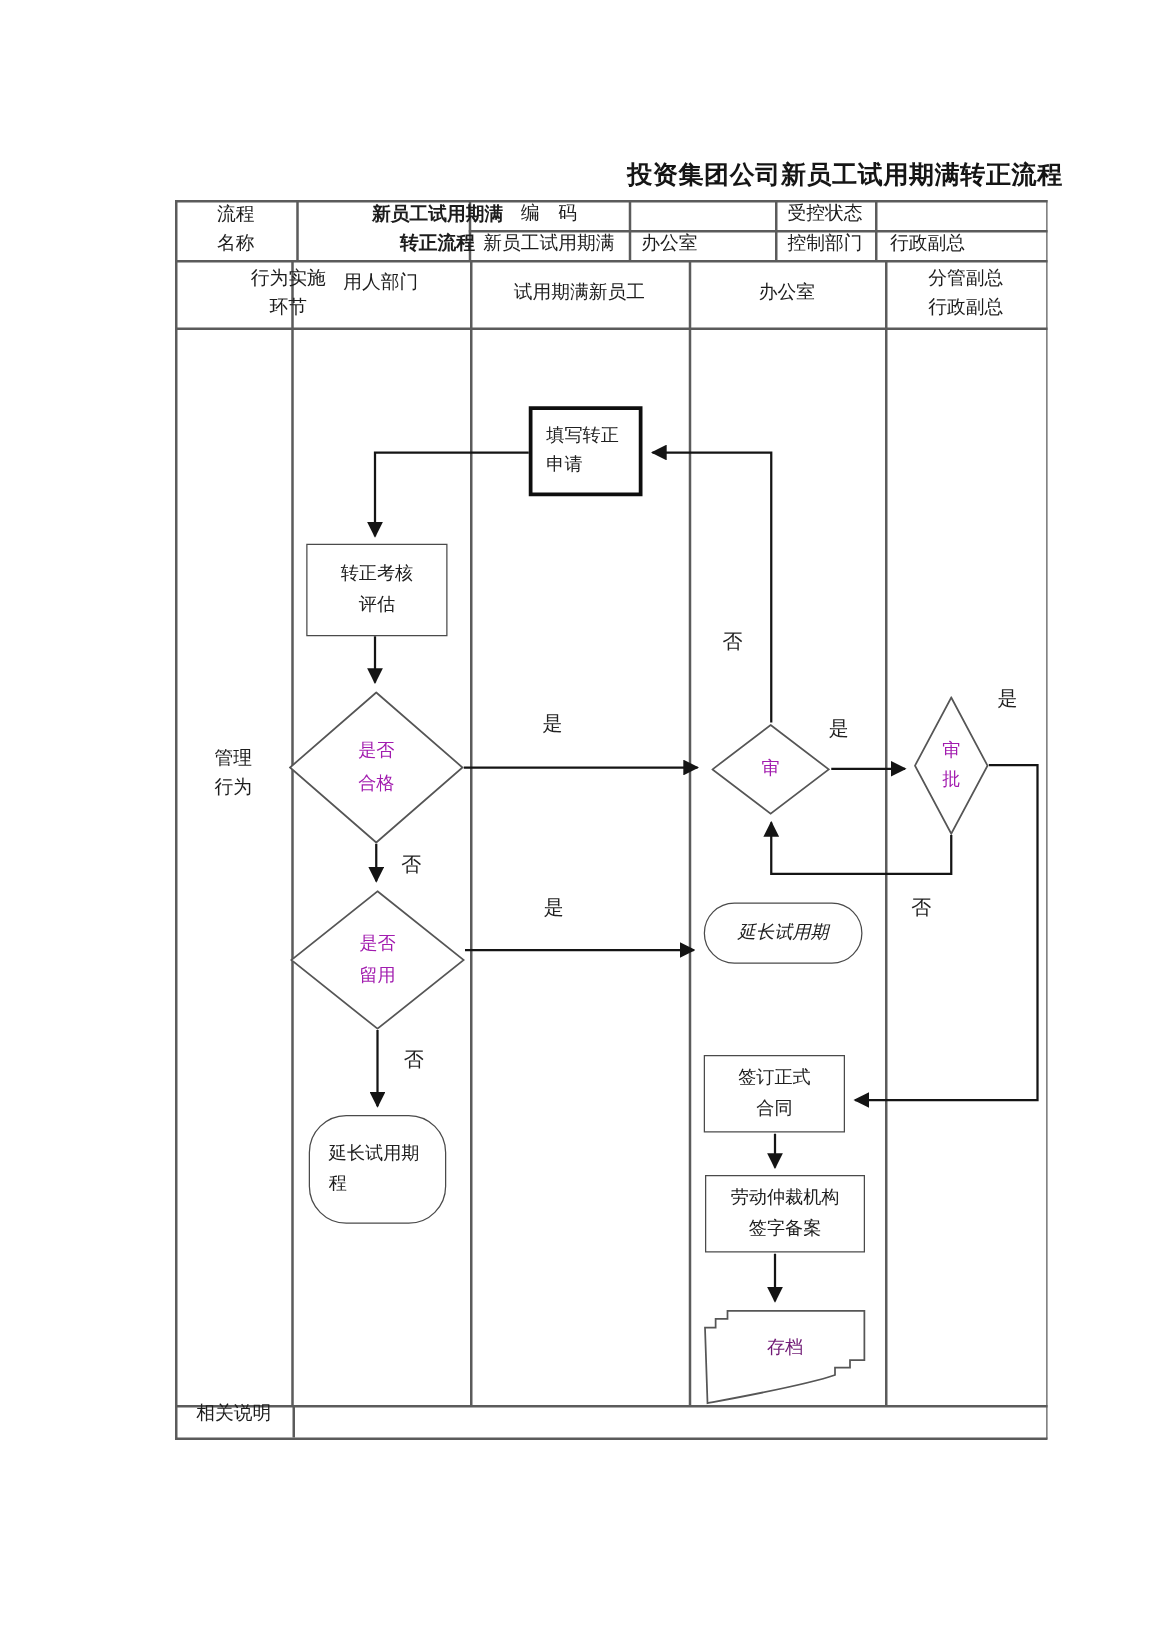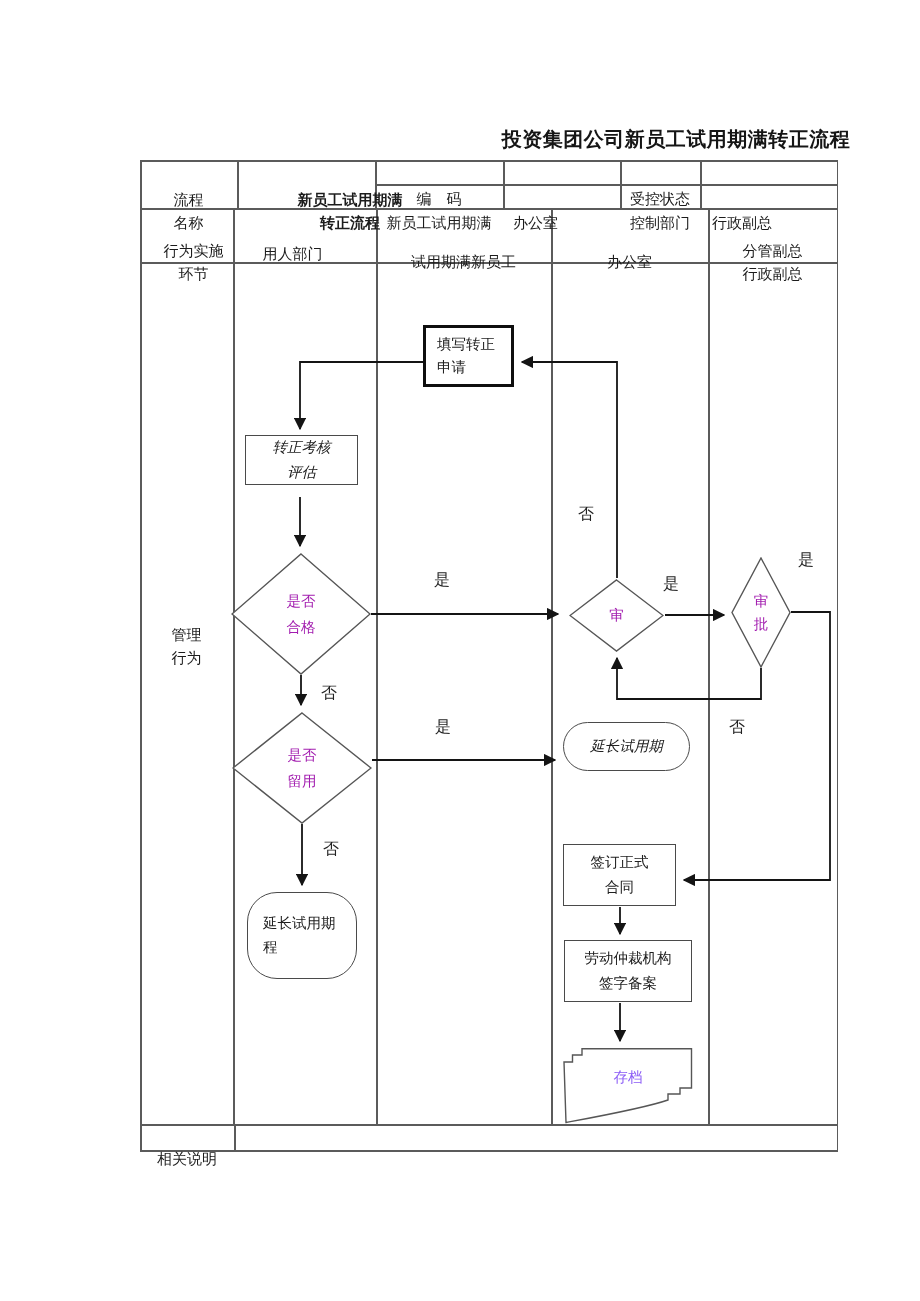--- a/index.html
+++ b/index.html
@@ -13,21 +13,20 @@
     color:#151515;white-space:nowrap;
   }
   
   .hline{position:absolute;height:1.5px;background:#5b5b5b;}
   .vline{position:absolute;width:1.5px;background:#5b5b5b;}
   
   .cell{
     position:absolute;display:flex;align-items:center;justify-content:center;
     text-align:center;white-space:pre-line;font-size:15px;line-height:1.55;
     color:#1c1c1c;
-    margin-top:28px;
   }
   .cell.bold{font-weight:bold;padding-left:44px;}
   .cell.pre{white-space:pre;}
   
   .shape{
     position:absolute;background:#fff;border:1.5px solid #4a4a4a;
     display:flex;align-items:center;justify-content:center;text-align:center;
     white-space:pre-line;font-size:14.5px;line-height:1.75;color:#202020;
     box-sizing:border-box;
   }
@@ -38,21 +37,21 @@
   .diamond svg{position:absolute;left:0;top:0;}
   .diamond .dtext{
     position:absolute;left:0;top:0;width:100%;height:100%;
     display:flex;align-items:center;justify-content:center;text-align:center;
     white-space:pre-line;font-size:14.5px;line-height:1.8;color:#a21caf;
   }
   .docshape{position:absolute;}
   .docshape .dtext{
     position:absolute;left:0;top:0;width:100%;height:78%;
     display:flex;align-items:center;justify-content:center;
-    font-size:14.5px;color:#8b5cf6;
+    font-size:14.5px;color:#701a75;
   }
   .flowlabel{
     position:absolute;font-size:16px;color:#222;line-height:1;
     width:20px;text-align:center;
   }
   #arrows{position:absolute;left:0;top:0;pointer-events:none;}
 </style>
 </head>
 <body>
 
@@ -90,23 +89,23 @@
 转正流程</div>
 <div class="cell pre" style="left:375px;top:160px;width:128px;height:24px;">编　码</div>
 <div class="cell" style="left:503px;top:160px;width:117px;height:24px;"></div>
 <div class="cell" style="left:620px;top:160px;width:80px;height:24px;">受控状态</div>
 <div class="cell" style="left:700px;top:160px;width:137px;height:24px;"></div>
 <div class="cell" style="left:375px;top:184px;width:128px;height:24px;">新员工试用期满</div>
 <div class="cell" style="left:503px;top:184px;width:117px;height:24px;justify-content:flex-start;padding-left:10px;box-sizing:border-box;">办公室</div>
 <div class="cell" style="left:620px;top:184px;width:80px;height:24px;">控制部门</div>
 <div class="cell" style="left:700px;top:184px;width:137px;height:24px;justify-content:flex-start;padding-left:12px;box-sizing:border-box;">行政副总</div>
 
-<div class="cell" style="left:140px;top:208px;width:107px;height:54px;">行为实施
+<div class="cell" style="left:140px;top:208px;width:107px;height:54px;padding-left:37px;">行为实施
 环节</div>
-<div class="cell" style="left:221px;top:208px;width:143px;height:38px;">用人部门</div>
+<div class="cell" style="left:233px;top:208px;width:143px;height:38px;">用人部门</div>
 <div class="cell" style="left:376px;top:208px;width:175px;height:54px;">试用期满新员工</div>
 <div class="cell" style="left:551px;top:208px;width:157px;height:54px;">办公室</div>
 <div class="cell" style="left:708px;top:208px;width:129px;height:54px;">分管副总
 行政副总</div>
 
 <div class="cell" style="left:140px;top:588px;width:93px;height:62px;">管理
 行为</div>
 <div class="cell" style="left:140px;top:1124px;width:94px;height:16px;">相关说明</div>
 
 <svg id="arrows" width="920" height="1301" viewBox="0 0 920 1301">
@@ -124,24 +123,24 @@
     <path d="M302,824 L302,885" marker-end="url(#arw)"></path>
     <path d="M617,578 L617,362 L522,362" marker-end="url(#arw)"></path>
     <path d="M665,615 L724,615" marker-end="url(#arw)"></path>
     <path d="M761,668 L761,699 L617,699 L617,658" marker-end="url(#arw)"></path>
     <path d="M791,612 L830,612 L830,880 L684,880" marker-end="url(#arw)"></path>
     <path d="M620,907 L620,934" marker-end="url(#arw)"></path>
     <path d="M620,1003 L620,1041" marker-end="url(#arw)"></path>
   </g>
 </svg>
 
-<div class="shape heavy" style="left:423px;top:325px;width:91px;height:62px;">填写转正
+<div class="shape heavy" style="left:423px;top:325px;width:91px;height:72px;">填写转正
 申请</div>
 
-<div class="shape" style="left:245px;top:435px;width:113px;height:50px;font-style:italic;">转正考核
+<div class="shape" style="left:245px;top:435px;width:113px;height:74px;">转正考核
 评估</div>
 
 <div class="diamond" style="left:231px;top:553px;width:140px;height:122px;">
   <svg width="140" height="122" viewBox="0 0 140 122">
     <polygon points="70,1 139,61 70,121 1,61" fill="#ffffff" stroke="#565656" stroke-width="1.4"></polygon>
   </svg>
   <div class="dtext">是否
 合格</div>
 </div>
 

